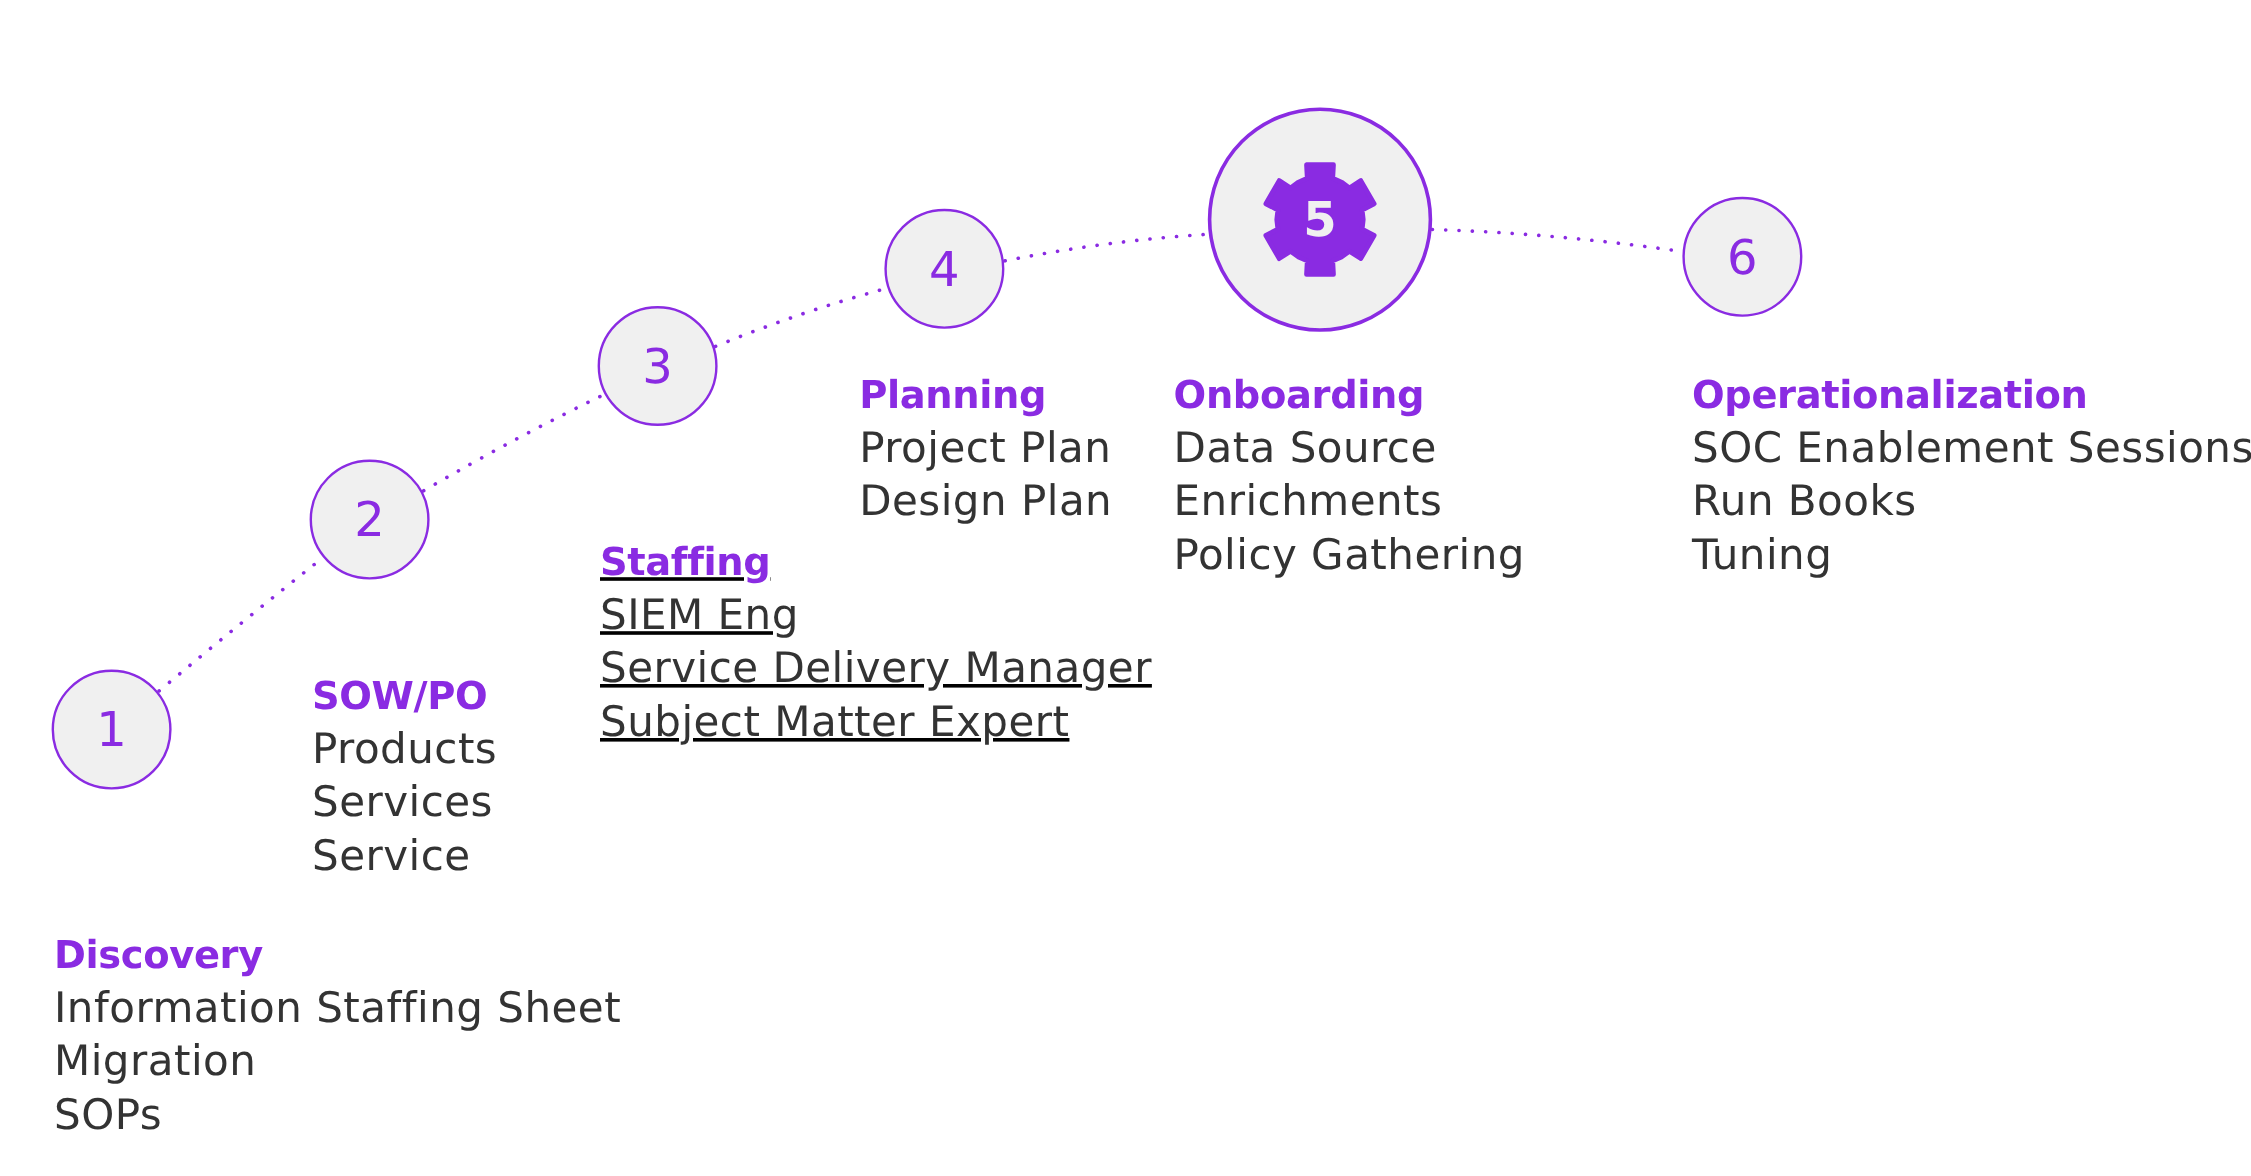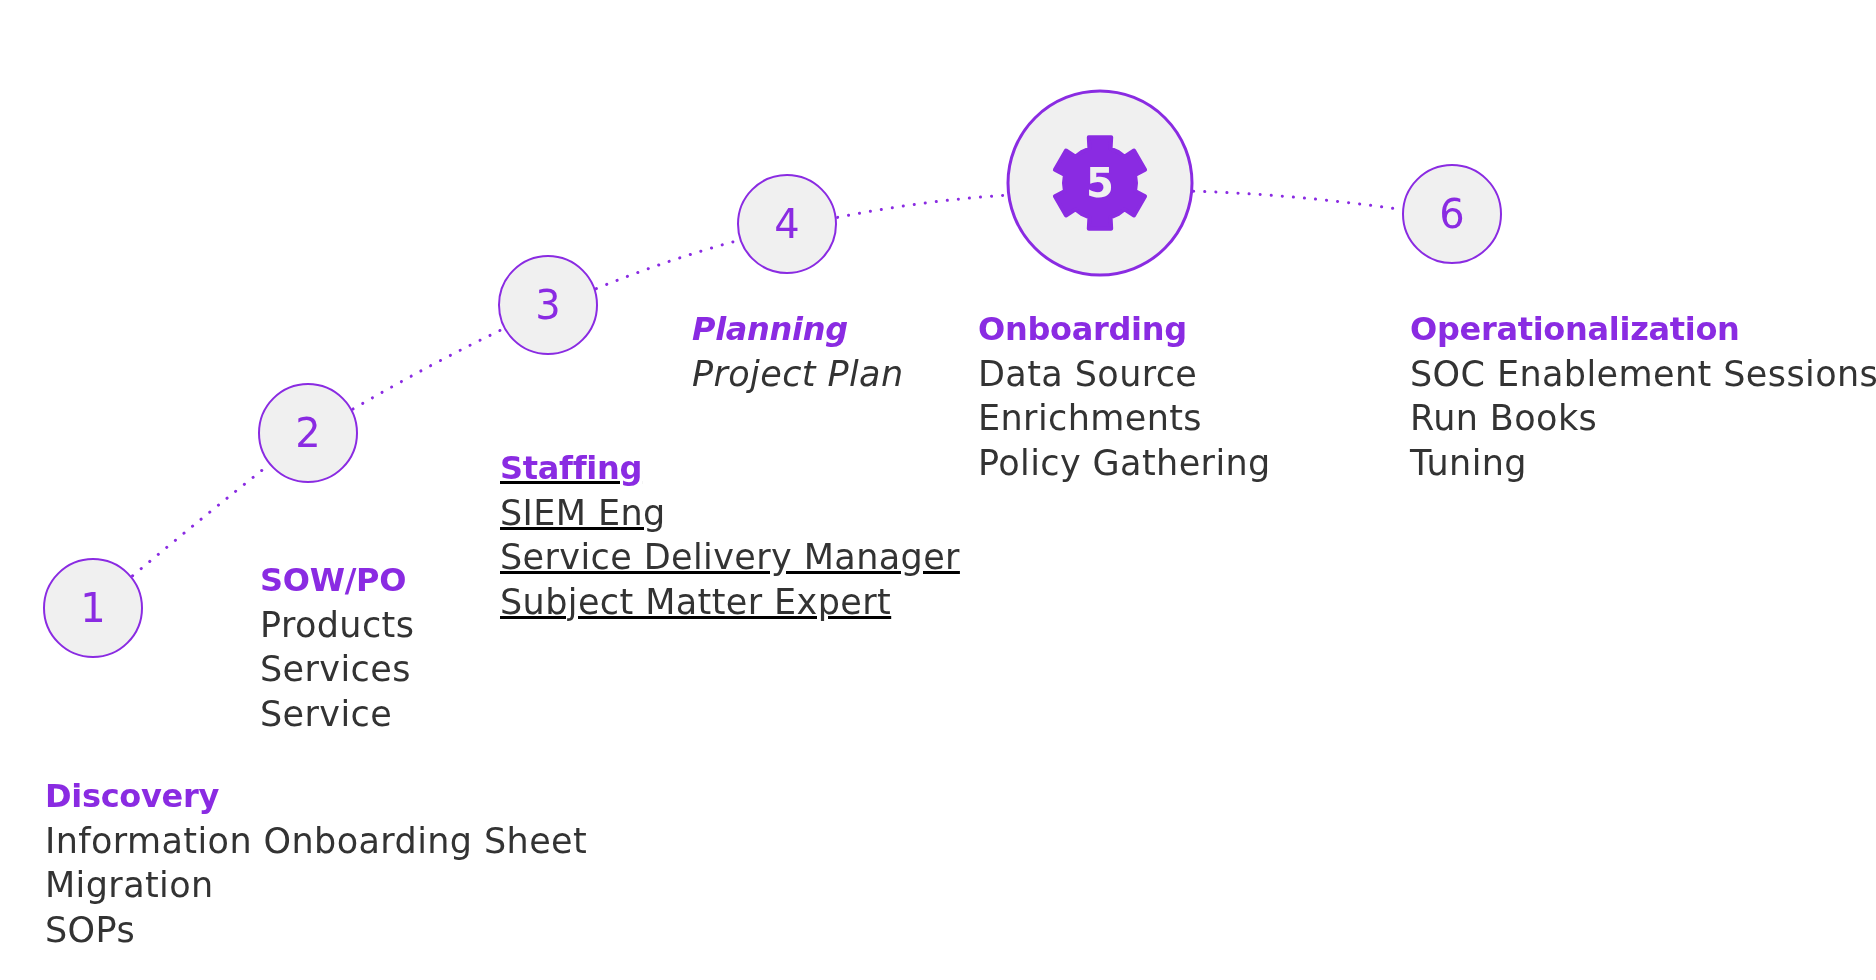--- a/index.html
+++ b/index.html
@@ -49,42 +49,43 @@
       </g>
       <g>
         <circle cx="1452" cy="214" r="49" fill="#f0f0f0" stroke="#8a2be2" stroke-width="2"></circle>
         <text x="1452" y="228" text-anchor="middle" class="step-number">6</text>
       </g>
     </g>
 </svg>
 
 <div class="block" id="block-0" style="left:45px; top:774px;">
   <span class="heading">Discovery</span>
-  <span class="item">Information Onboarding Sheet</span>
+  <span class="item">Information Staffing Sheet</span>
   <span class="item">Migration</span>
   <span class="item">SOPs</span>
 </div>
 
 <div class="block" id="block-1" style="left:260px; top:558px;">
   <span class="heading">SOW/PO</span>
   <span class="item">Products</span>
   <span class="item">Services</span>
   <span class="item">Service</span>
 </div>
 
 <div class="block" id="block-2" style="left:500px; top:446px;text-decoration:underline;">
   <span class="heading">Staffing</span>
   <span class="item">SIEM Eng</span>
   <span class="item">Service Delivery Manager</span>
   <span class="item">Subject Matter Expert</span>
 </div>
 
-<div class="block" id="block-3" style="left:692px; top:307px;font-style:italic;">
+<div class="block" id="block-3" style="left:716px; top:307px;">
   <span class="heading">Planning</span>
   <span class="item">Project Plan</span>
+  <span class="item">Design Plan</span>
 </div>
 
 <div class="block" id="block-4" style="left:978px; top:307px;">
   <span class="heading">Onboarding</span>
   <span class="item">Data Source</span>
   <span class="item">Enrichments</span>
   <span class="item">Policy Gathering</span>
 </div>
 
 <div class="block" id="block-5" style="left:1410px; top:307px;">

